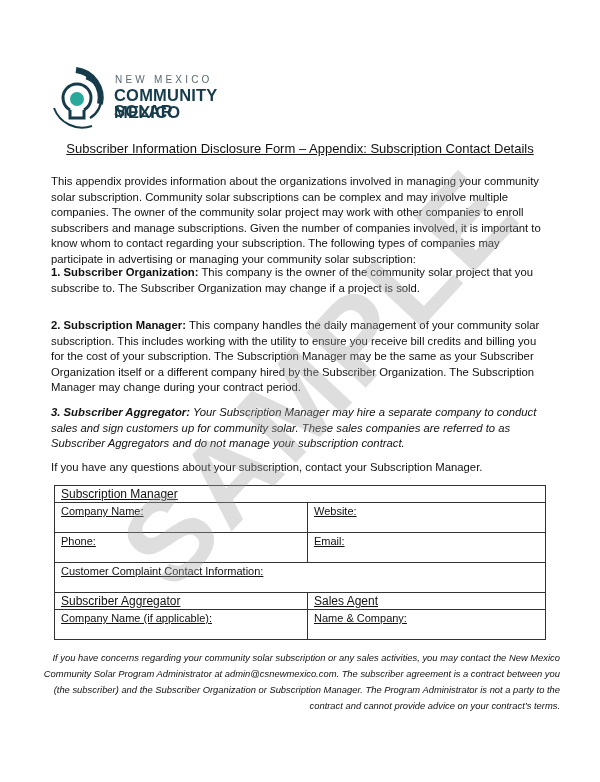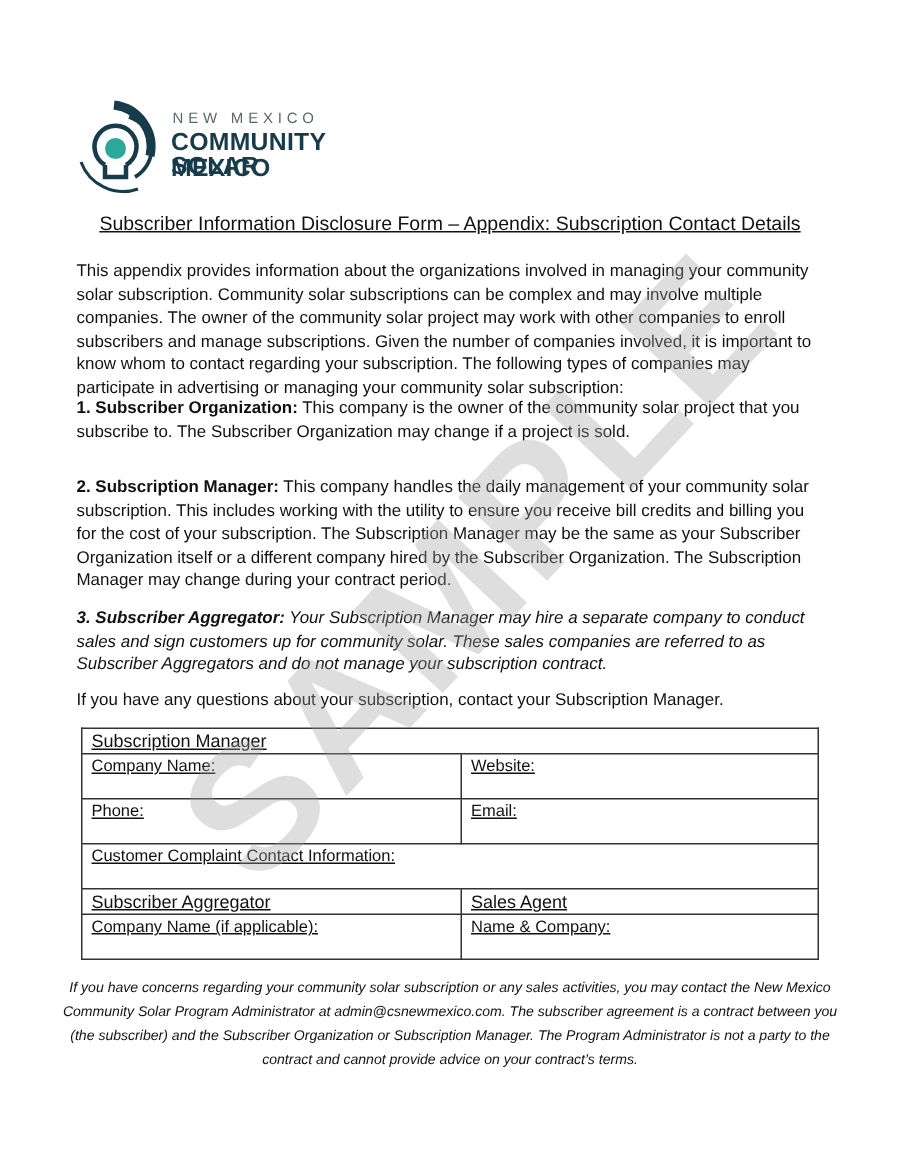--- a/index.html
+++ b/index.html
@@ -45,21 +45,21 @@
   }
   .form-table td {
     border: 1px solid #333; vertical-align: top; padding: 2px 6px;
   }
   .form-table td.h { font-size: 12px; height: 13px; padding: 1px 6px; }
   .form-table td.f { height: 25px; margin-top: 36px; }
   .form-table td.left { width: 240px; }
 
   .notice {
     position: absolute; left: 40px; width: 520px; top: 650px;
-    text-align: center; font-style: italic; font-size: 9.4px; line-height: 16px; color: #111;
+    text-align: right; font-style: italic; font-size: 9.4px; line-height: 16px; color: #111;
   }
   .footer {
     position: absolute; left: 0; width: 600px; top: 730px; text-align: center;
     font-size: 11.2px; color: #111;
   }
 
   .watermark {
     position: absolute; left: 70px; top: 330px; width: 460px;
     transform: rotate(-47deg); transform-origin: center center;
     font-size: 118px; font-weight: 700; color: rgba(160,160,160,0.35);

